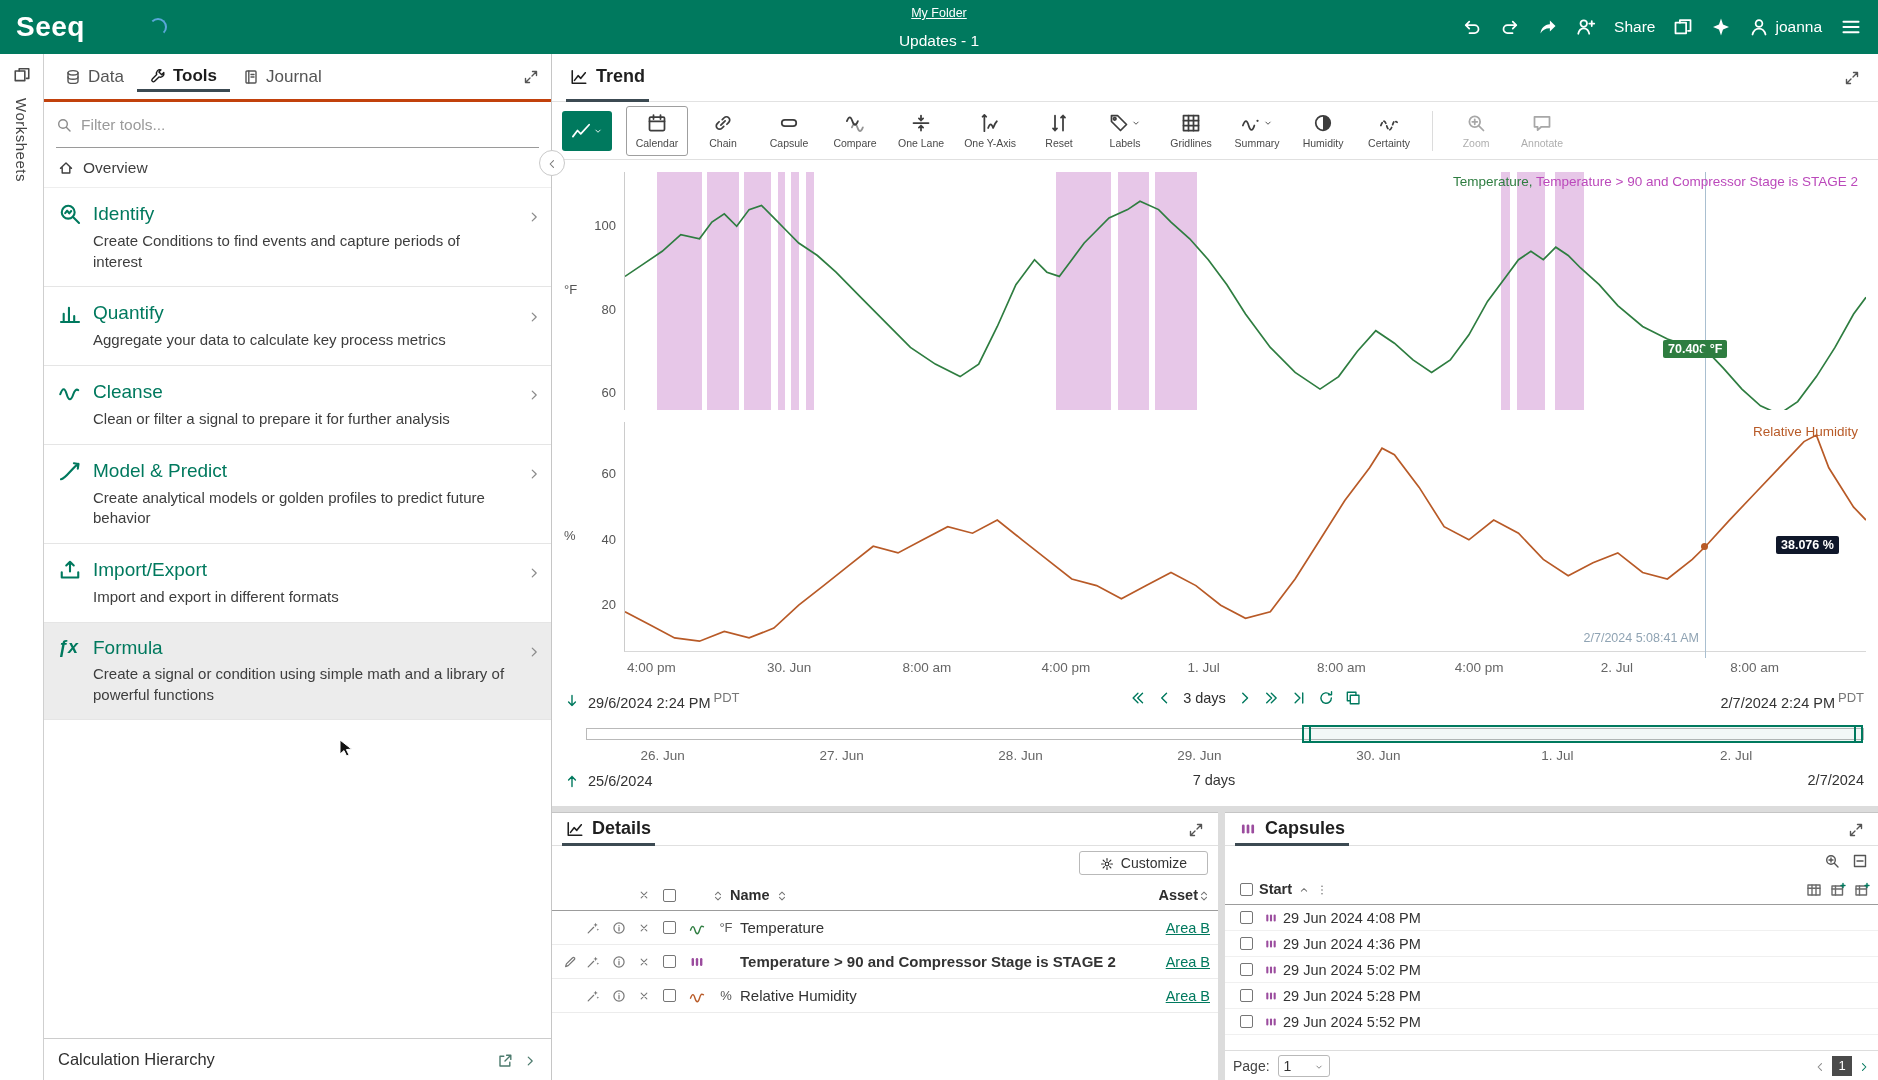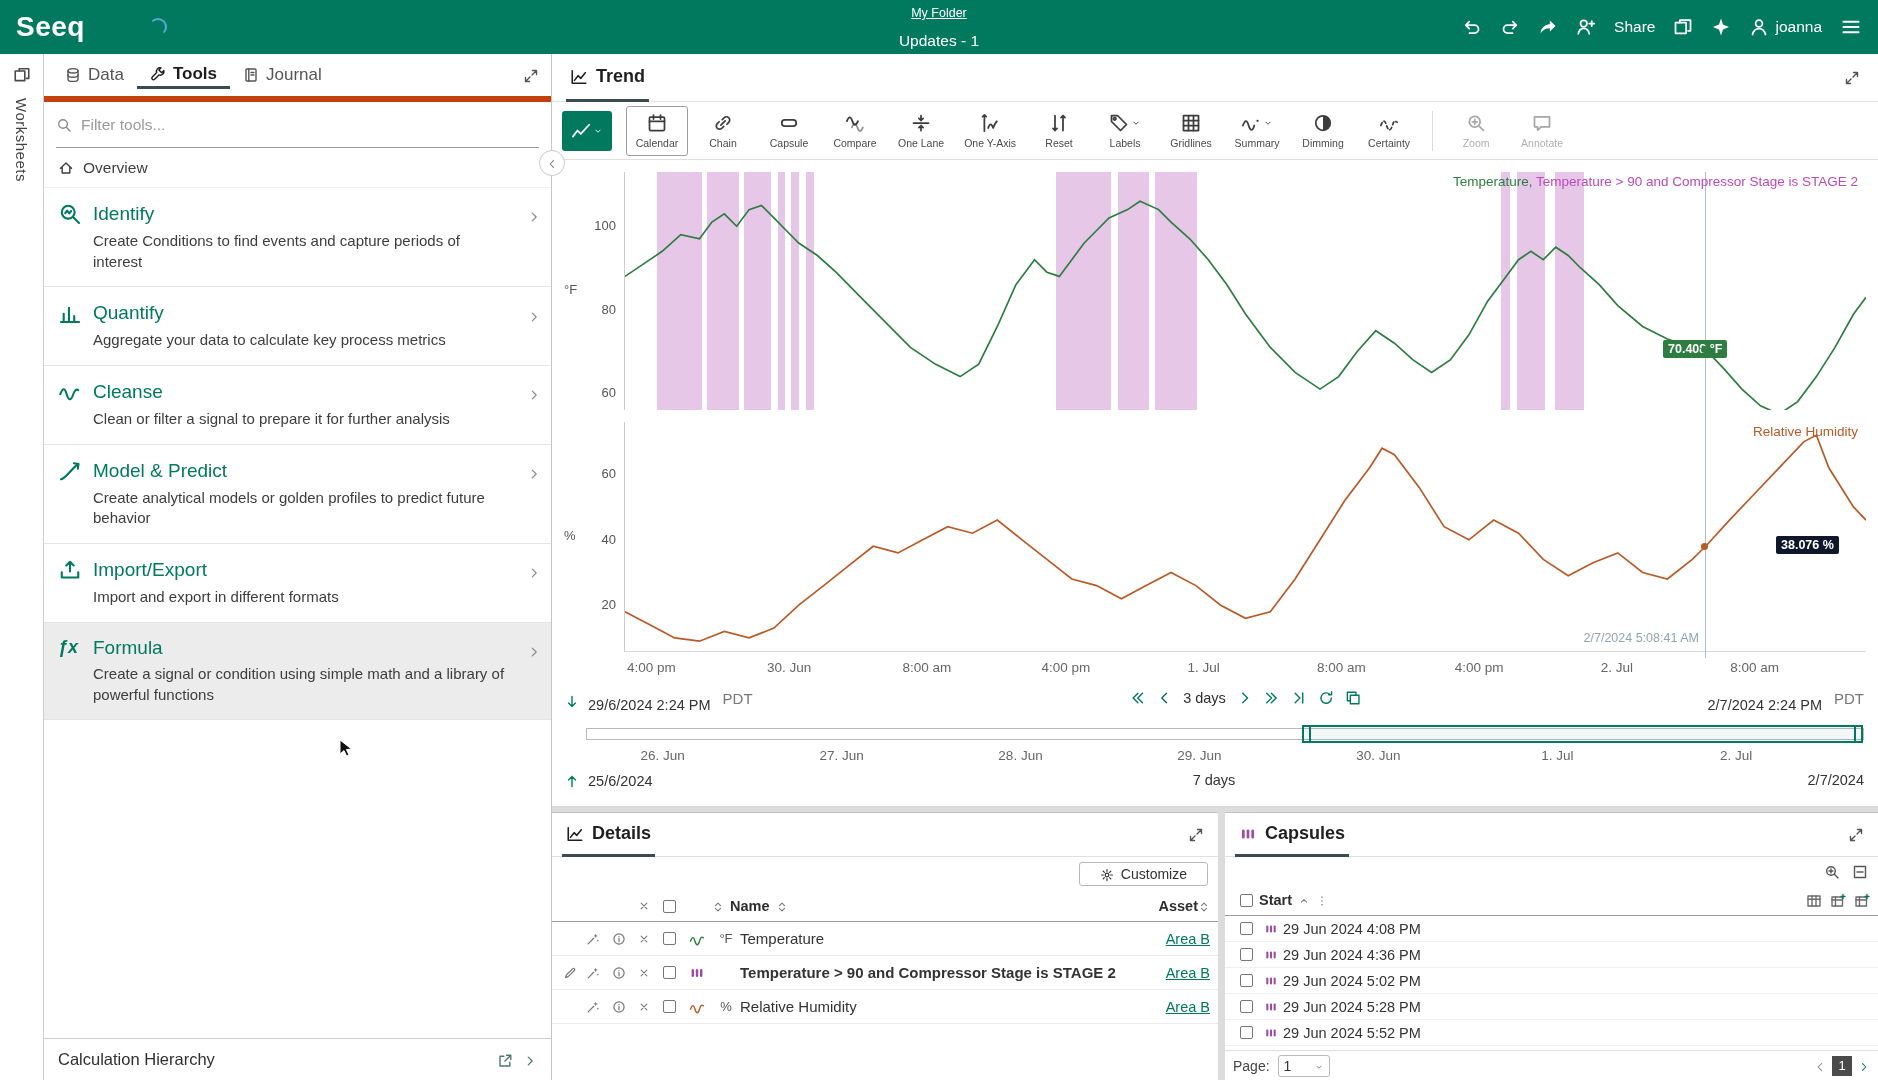--- a/index.html
+++ b/index.html
@@ -20,21 +20,21 @@
   #tb-right{margin-left:auto;display:flex;align-items:center;gap:18px;font-size:15.5px}
   #tb-right .tb-user{display:flex;align-items:center;gap:6px}
 
   
   #main{display:flex;height:1026px}
   #ws-strip{width:44px;border-right:1px solid #cfcfcf;display:flex;flex-direction:column;align-items:center;padding-top:12px;gap:14px;color:#4a4a4a}
   #ws-label{writing-mode:vertical-rl;font-size:15px;color:#444;letter-spacing:.5px}
 
   
   #tools-panel{width:508px;border-right:1px solid #c6c6c6;display:flex;flex-direction:column;position:relative}
-  #tp-tabs{height:48px;display:flex;align-items:stretch;padding:8px 8px;border-bottom:6px solid #c2410c}
+  #tp-tabs{height:48px;display:flex;align-items:stretch;padding:8px 8px;border-bottom:3px solid #c2410c}
   .tab{display:flex;align-items:center;gap:7px;padding:0 13px;font-size:17px;color:#555}
   .tab.active{color:#1c1c1c;font-weight:bold;border-bottom:3px solid #3c4a52;margin-bottom:-1px}
   #tp-expand{margin-left:auto;align-self:center;color:#555;padding:4px}
   #tp-search{height:46px;margin:0 12px;border-bottom:1px solid #9a9a9a;display:flex;align-items:center;gap:9px;color:#8b8b8b}
   #tp-search input{border:none;outline:none;font-size:15.5px;flex:1;font-family:"Liberation Sans",sans-serif;color:#444;background:transparent}
   #tp-search input::placeholder{color:#9a9a9a}
   #tp-overview{height:40px;display:flex;align-items:center;gap:9px;padding:0 14px;font-size:15.5px;color:#3f3f3f;border-bottom:1px solid #eee}
   .tool{padding:14px 30px 14px 14px;border-bottom:1px solid #e5e5e5;position:relative}
   .tool.highlight{background:#ececec}
   .tool-head{display:flex;align-items:center;gap:11px;color:#00795e;font-size:19px}
@@ -78,41 +78,41 @@
   .chip{position:absolute;color:#fff;font-size:12.5px;font-weight:bold;padding:2px 5px;border-radius:2px;white-space:nowrap;z-index:4}
   .cdot{position:absolute;width:7px;height:7px;border-radius:50%;margin-left:-3.5px;margin-top:-3.5px;z-index:4}
   #cursor-ts{position:absolute;width:220px;text-align:right;font-size:12.5px;color:#8fa3b3;z-index:3}
 
   
   #time-nav{height:34px;position:relative;font-size:14.5px;color:#333}
   #tn-left{position:absolute;left:12px;top:6px;display:flex;gap:8px;align-items:center}
   #tn-center{position:absolute;left:693px;transform:translateX(-50%);top:5px;display:flex;gap:11px;align-items:center;color:#00795e}
   #tn-center .dur{color:#2e2e2e}
   #tn-right{position:absolute;right:14px;top:6px}
-  .tz{font-size:15px;color:#777;vertical-align:super;margin-left:12px}
+  .tz{font-size:13px;color:#777;vertical-align:super;margin-left:3px}
 
   
   #range-block{height:88px;position:relative}
   #rtrack{position:absolute;left:34px;right:14px;top:10px;height:12px;border:1px solid #b9b9b9;background:#fff}
   #rsel{position:absolute;top:-4px;height:18px;border:2px solid #00795e;background:rgba(0,121,94,.05)}
   .rhandle{position:absolute;top:-2px;width:9px;height:18px;border-left:2px solid #00795e;border-right:2px solid #00795e}
   .rhandle.l{left:-2px}.rhandle.r{right:-2px}
   #rticks{position:absolute;left:34px;right:14px;top:30px;height:18px}
   .rtick{position:absolute;width:84px;margin-left:-42px;text-align:center;font-size:13.5px;color:#666}
   #rfoot{position:absolute;left:12px;right:14px;top:54px;height:24px;font-size:14.5px;color:#333}
   #rfoot .l{position:absolute;left:0;display:flex;gap:8px;align-items:center}
   #rfoot .c{position:absolute;left:50%;transform:translateX(-50%)}
   #rfoot .r{position:absolute;right:0}
 
   
   #bottom{flex:1;display:flex;background:#dcdcdc;padding-top:6px;gap:7px;min-height:0}
   .bpanel{background:#fff;display:flex;flex-direction:column;border-top:1px solid #c5c5c5;position:relative;overflow:hidden}
   #details{width:666px}
   #capsules{flex:1}
-  .panel-head{height:44px;border-bottom:1px solid #e0e0e0;display:flex;align-items:stretch;padding:0 10px;flex:none}
+  .panel-head{height:33px;border-bottom:1px solid #e0e0e0;display:flex;align-items:stretch;padding:0 10px;flex:none}
   #customize-row{height:34px;display:flex;justify-content:flex-end;align-items:center;padding:0 10px;flex:none}
   #customize-btn{border:1px solid #b9b9b9;border-radius:3px;padding:3px 20px;display:flex;align-items:flex-end;gap:7px;font-size:14px;color:#333}
   .thead{display:flex;align-items:center;height:31px;border-bottom:1px solid #9c9c9c;font-size:14.5px;font-weight:bold;color:#2e2e2e;padding:0 8px;flex:none}
   .trow2{display:flex;align-items:center;height:34px;border-bottom:1px solid #ececec;font-size:15px;padding:0 8px}
   .cell{flex:none;display:flex;align-items:center;justify-content:center}
   .c20{width:20px}.c26{width:26px}.c24{width:24px}.c30{width:30px}.c28{width:28px}
   .cname{flex:1;justify-content:flex-start;min-width:0;gap:6px}
   .casset{width:70px;justify-content:flex-end}
   .cb{width:13px;height:13px;border:1.5px solid #767676;border-radius:2px;background:#fff}
   .alink{color:#00795e;text-decoration:underline;font-size:14.5px;white-space:nowrap}
@@ -433,21 +433,21 @@
           </div>
           <div class="tlabel">Summary</div>
         </div>
         <div class="tbtn">
           <div class="trow">
             <svg class="ic s20" viewBox="0 0 16 16" fill="none" stroke="currentColor" stroke-width="1.4" stroke-linecap="round" stroke-linejoin="round">
               <circle cx="8" cy="8" r="5.8"></circle>
               <path d="M8 2.2a5.8 5.8 0 0 1 0 11.6z" fill="currentColor" stroke="none"></path>
             </svg>
           </div>
-          <div class="tlabel">Dimming</div>
+          <div class="tlabel">Humidity</div>
         </div>
         <div class="tbtn">
           <div class="trow">
             <svg class="ic s20" viewBox="0 0 16 16" fill="none" stroke="currentColor" stroke-width="1.4" stroke-linecap="round" stroke-linejoin="round">
               <path d="M1.5 10c1.8-4.6 3.2-4.6 4.6 0s3.2 4.6 4.6 0 2-3.4 3.8-2.6" stroke-dasharray="2.4 2"></path>
             </svg>
           </div>
           <div class="tlabel">Certainty</div>
         </div>
         <div class="tsep"></div>

